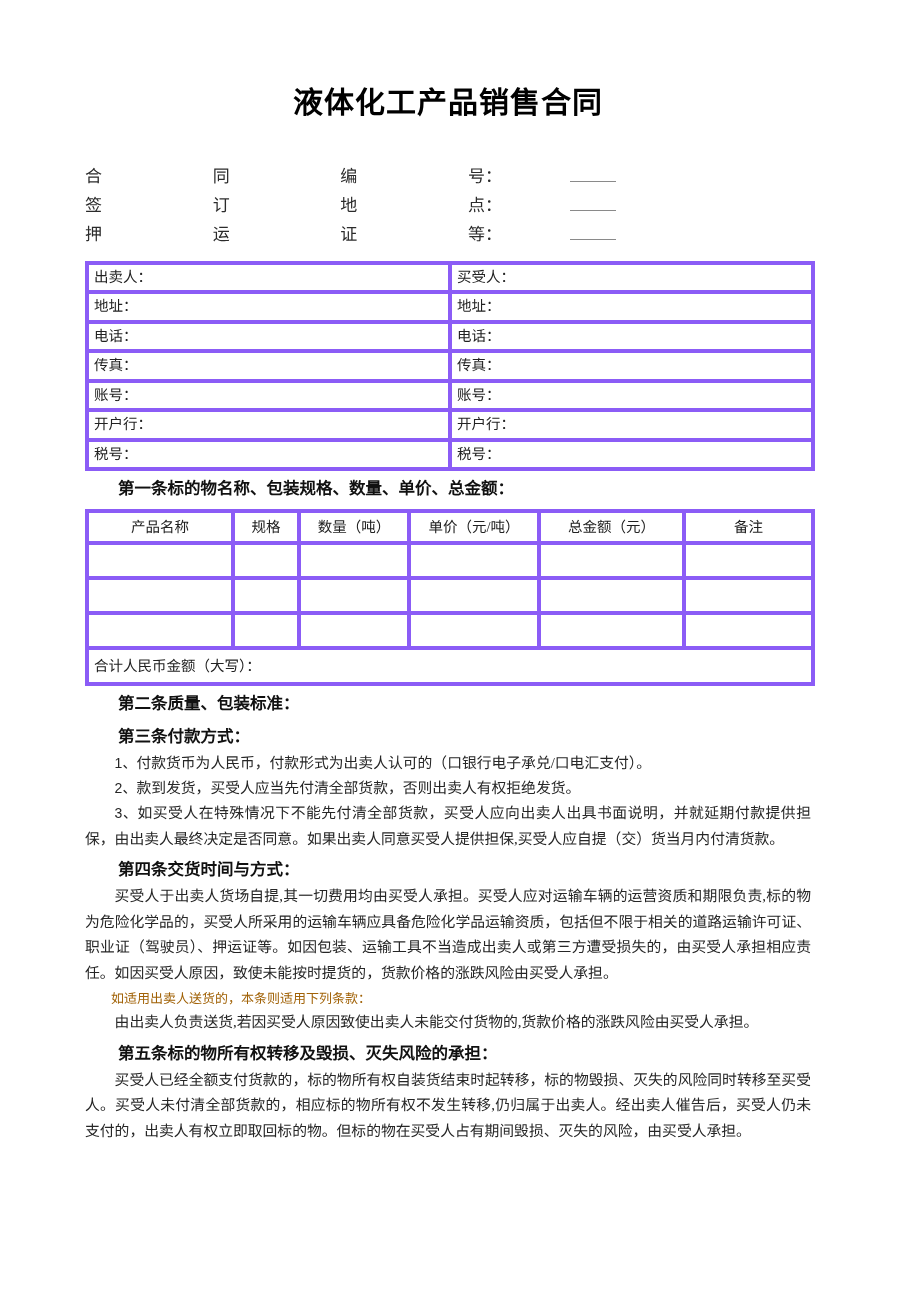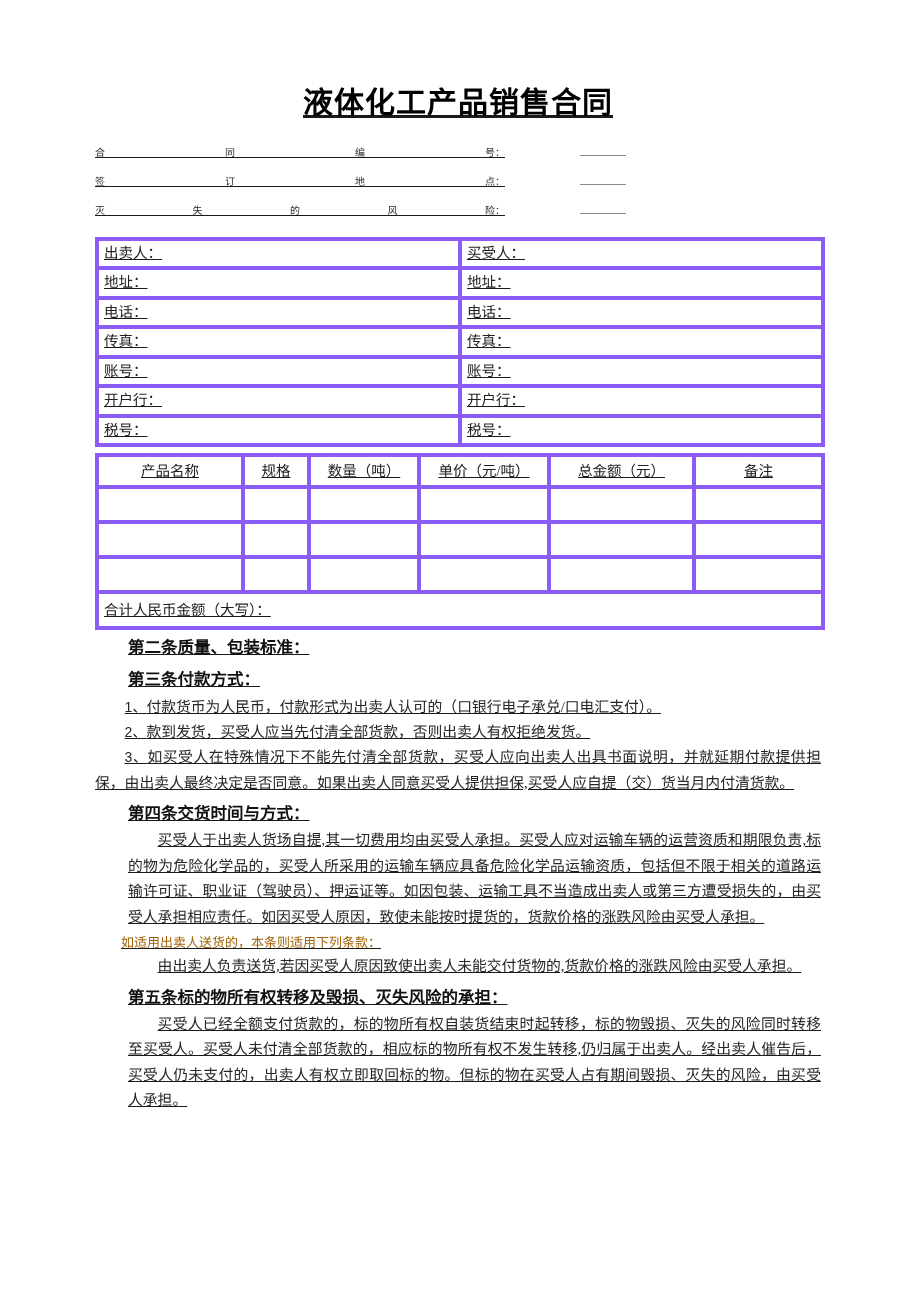--- a/index.html
+++ b/index.html
@@ -16,43 +16,42 @@
     position: relative;
     width: 920px;
     height: 1301px;
     margin: 0 auto;
     background: #ffffff;
     overflow: hidden;
     box-sizing: border-box;
   }
   .doc {
     position: absolute;
-    left: 95px;
+    left: 85px;
     top: 0;
     width: 726px;
-    text-decoration: underline;
   }
 
   
   .doc-title {
     text-align: center;
     font-family: "Liberation Sans", "DejaVu Sans", sans-serif;
     font-size: 30px;
     font-weight: bold;
     letter-spacing: 1px;
     color: #000000;
     margin: 0;
     padding-top: 84px;
     line-height: 1.25;
   }
 
   
   .meta-block {
-    margin-top: 16px;
-    font-size: 10px;
+    margin-top: 40px;
+    font-size: 17px;
     color: #2b2b2b;
   }
   .meta-row {
     display: flex;
     align-items: baseline;
     height: 29px;
     line-height: 29px;
     white-space: nowrap;
   }
   .meta-label {
@@ -117,21 +116,20 @@
   p.body {
     margin: 0;
     font-size: 14.8px;
     line-height: 1.72;
     text-align: justify;
     text-justify: inter-ideograph;
     color: #262626;
   }
   p.indent {
     text-indent: 2em;
-    margin-left: 33px;
   }
   p.intro {
     margin-top: 2px;
     text-indent: 2em;
   }
   h2.clause {
     margin: 4px 0 0 0;
     font-size: 16.5px;
     font-weight: bold;
     text-indent: 2em;
@@ -179,21 +177,21 @@
         <span class="meta-label">合同编号</span>
         <span class="meta-colon">：</span>
         <span class="meta-blank"></span>
       </div>
       <div class="meta-row">
         <span class="meta-label">签订地点</span>
         <span class="meta-colon">：</span>
         <span class="meta-blank"></span>
       </div>
       <div class="meta-row">
-        <span class="meta-label">灭失的风险</span>
+        <span class="meta-label">押运证等</span>
         <span class="meta-colon">：</span>
         <span class="meta-blank"></span>
       </div>
     </div>
 
     <table class="grid" id="party-table">
       <colgroup>
           <col style="width:363px">
           <col style="width:363px">
         </colgroup>
@@ -223,20 +221,21 @@
           <td>开户行：</td>
         </tr>
         <tr>
           <td>税号：</td>
           <td>税号：</td>
         </tr>
       </tbody>
     </table>
 
 
+    <h2 class="clause">第一条标的物名称、包装规格、数量、单价、总金额：</h2>
 
     <table class="grid" id="product-table">
       <colgroup>
         <col style="width:146px">
         <col style="width:66px">
         <col style="width:110px">
         <col style="width:130px">
         <col style="width:145px">
         <col style="width:129px">
       </colgroup>

